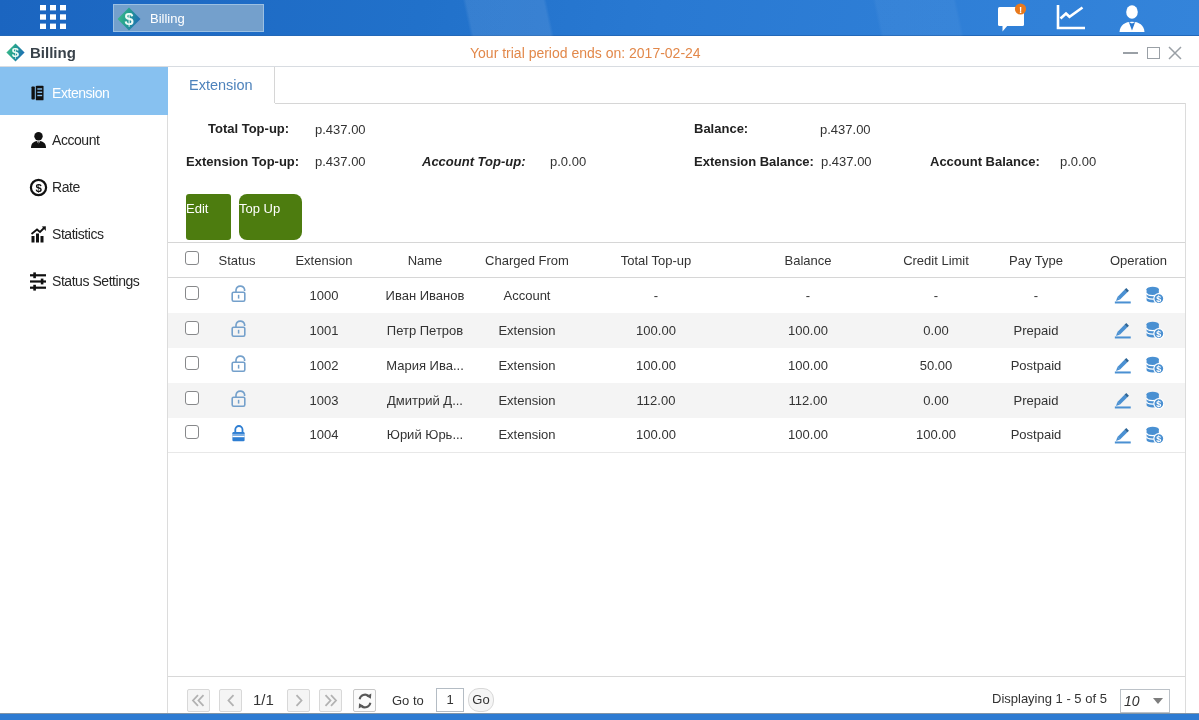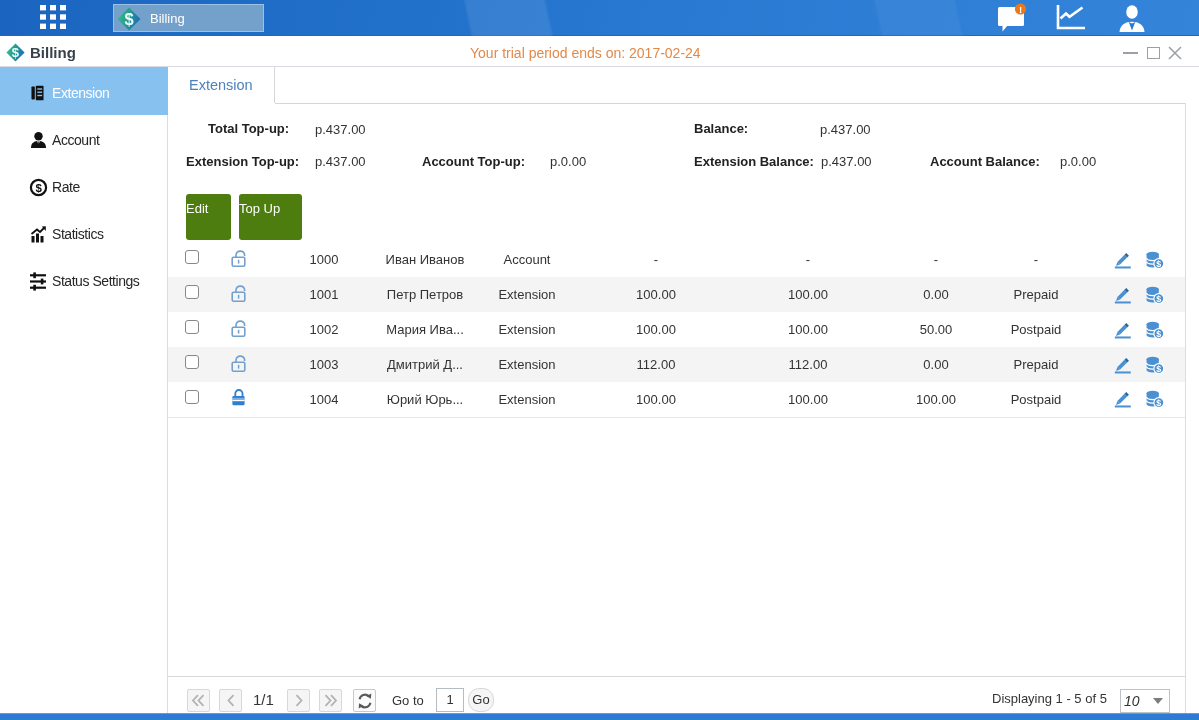--- a/index.html
+++ b/index.html
@@ -208,45 +208,57 @@
   </div>
   <div id="rightline"></div>
 
   <div class="lbl-b" style="left:18px; top:54px;margin-left:22px;">Total Top-up:</div>
   <div class="val" style="left:147px; top:54.5px;">p.437.00</div>
   <div class="lbl-b" style="left:526px; top:54px;">Balance:</div>
   <div class="val" style="left:652px; top:54.5px;">p.437.00</div>
 
   <div class="lbl-b" style="left:18px; top:86.5px;">Extension Top-up:</div>
   <div class="val" style="left:147px; top:87px;">p.437.00</div>
-  <div class="lbl-b" style="left:254px; top:86.5px;">Account Top-up:</div>
+  <div class="lbl-b" style="left:254px; top:86.5px;font-style:italic;">Account Top-up:</div>
   <div class="val" style="left:382px; top:87px;">p.0.00</div>
   <div class="lbl-b" style="left:526px; top:86.5px;">Extension Balance:</div>
   <div class="val" style="left:653px; top:87px;">p.437.00</div>
   <div class="lbl-b" style="left:762px; top:86.5px;">Account Balance:</div>
   <div class="val" style="left:892px; top:87px;">p.0.00</div>
 
   <div class="btn" style="left:18px; top:127px; width:45px;">Edit</div>
-  <div class="btn" style="left:71px; top:127px; width:63px;">Top Up</div>
+  <div class="btn" style="left:71px; top:127px; width:63px;border-radius:8px;">Top Up</div>
 
   <div id="tbl">
     <table>
       <colgroup>
         <col style="width:42px">
           <col style="width:54px">
           <col style="width:120px">
           <col style="width:82px">
           <col style="width:122px">
         <col style="width:136px">
           <col style="width:168px">
           <col style="width:88px">
           <col style="width:112px">
           <col style="width:93px">
       </colgroup>
       <tbody>
+          <tr>
+        <th style="text-align:left; padding-left:17px;"><span class="cb"></span></th>
+        <th>Status</th>
+            <th>Extension</th>
+            <th>Name</th>
+            <th>Charged From</th>
+            <th>Total Top-up</th>
+        <th>Balance</th>
+            <th>Credit Limit</th>
+            <th>Pay Type</th>
+            <th>Operation</th>
+      </tr>
       <tr>
         <td style="text-align:left; padding-left:17px;"><span class="cb"></span></td>
         <td><svg class="lk" width="17" height="18" viewBox="0 0 17 18">
                 <rect x="2.2" y="8.2" width="12.6" height="9" rx="1.4" fill="none" stroke="#74a0cb" stroke-width="1.6"></rect>
                 <path d="M6,8 L6,5.8 A4.4,4.4 0 0 1 14.6,5.5 L14.6,7.0" fill="none" stroke="#74a0cb" stroke-width="1.6"></path>
                 <line x1="8.6" y1="10.8" x2="8.6" y2="14.6" stroke="#74a0cb" stroke-width="1.5"></line>
               </svg></td>
         <td>1000</td>
             <td>Иван Иванов</td>
             <td>Account</td>

